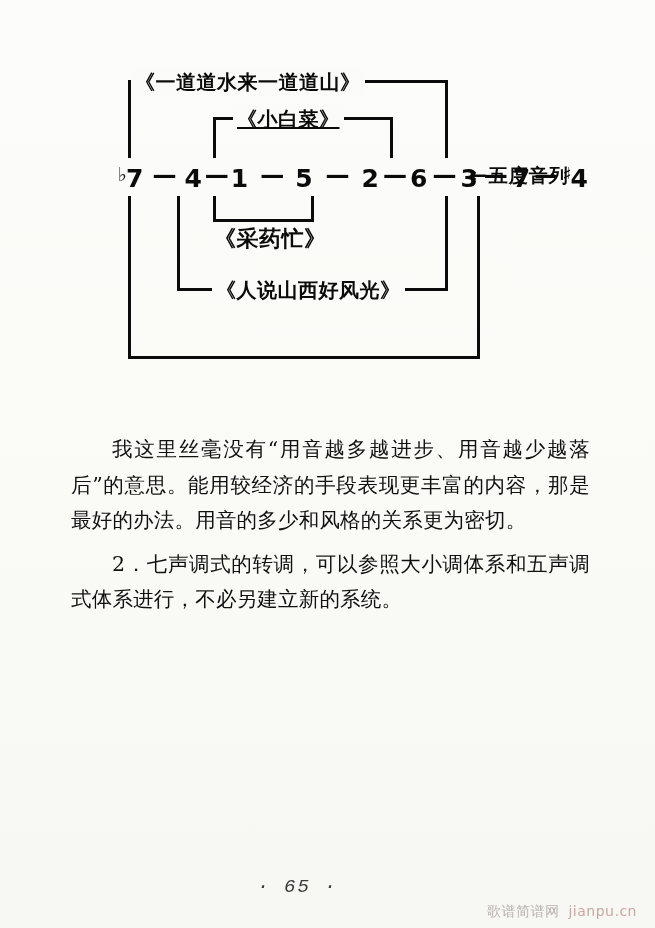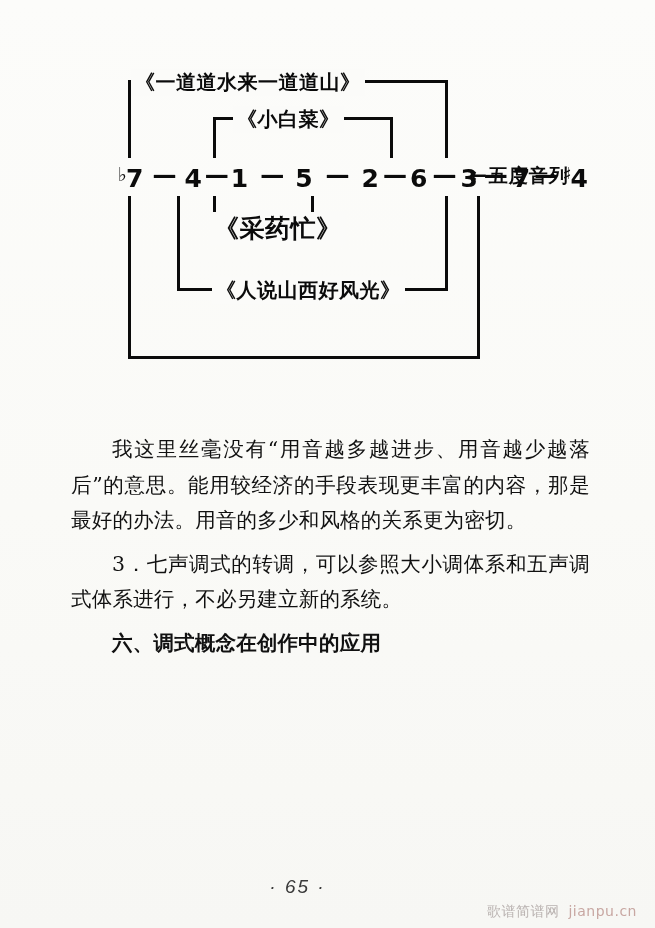--- a/index.html
+++ b/index.html
@@ -99,22 +99,22 @@
     position: absolute;
     font-family: "DejaVu Sans", "Liberation Sans", sans-serif;
     font-weight: bold;
     color: #0b0b0b;
     white-space: nowrap;
     background: #fbfbf9;
     padding: 0 4px;
     letter-spacing: 0.5px;
   }
   .lbl-1 { left: 131px; top: 69px;  font-size: 20px; }
-  .lbl-2 { left: 233px; top: 106px; font-size: 20px; }
-  .lbl-3 { left: 210px; top: 212px; font-size: 25px; }
+  .lbl-2 { left: 233px; top: 106px; font-size: 20px; text-decoration: underline; }
+  .lbl-3 { left: 210px; top: 224px; font-size: 22px; }
   .lbl-4 { left: 212px; top: 277px; font-size: 20px; }
   .lbl-5 { left: 197px; top: 345px; font-size: 20px; }
 
   
   .body-text {
     position: absolute;
     left: 63px;
     top: 424px;
     width: 535px;
     font-family: "DejaVu Serif", "Liberation Serif", serif;
@@ -137,21 +137,21 @@
     text-indent: 2em;
   }
 
   
   .page-number {
     position: absolute;
     left: 0;
     top: 876px;
     width: 655px;
     text-align: center;
-    font-family: Liberation Sans, sans-serif;
+    font-family: Liberation Mono, monospace;
     font-size: 19px;
     font-style: italic;
     color: #3a3a3a;
     letter-spacing: 2px;
     padding-right: 60px;
     box-sizing: border-box;
   }
   .watermark {
     position: absolute;
     right: 18px;
@@ -220,22 +220,21 @@
     <div class="brk-label lbl-4">《人说山西好风光》</div>
 
     <div class="vline" style="left:128px; top:196px; height:163px;"></div>
     <div class="vline" style="left:477px; top:196px; height:163px;"></div>
     <div class="hline" style="left:128px; top:356px; width:352px;"></div>
 
   </div>
 
   <div class="body-text">
     <p>我这里丝毫没有“用音越多越进步、用音越少越落后”的意思。能用较经济的手段表现更丰富的内容，那是最好的办法。用音的多少和风格的关系更为密切。</p>
-    <p class="num-item">3．七声调式的转调，可以参照大小调体系和五声调式体系进行，不必另建立新的系统。</p>
-    <p class="heading">六、调式概念在创作中的应用</p>
+    <p class="num-item">2．七声调式的转调，可以参照大小调体系和五声调式体系进行，不必另建立新的系统。</p>
   </div>
 
   <div class="page-number">· 65 ·</div>
 
   <div class="watermark">
     <span>歌谱简谱网</span><span class="wm-domain">jianpu.cn</span>
   </div>
 
 </div>
 

